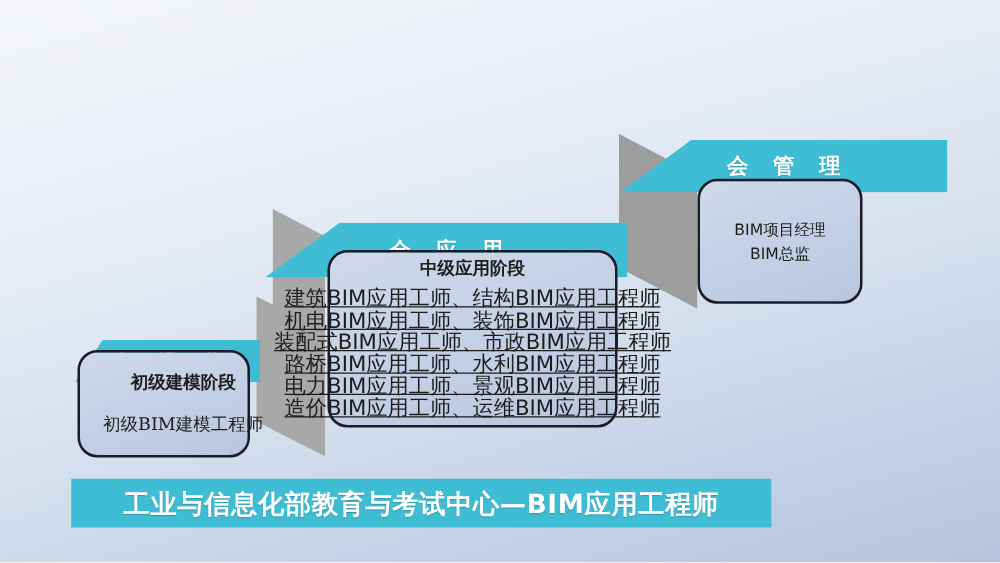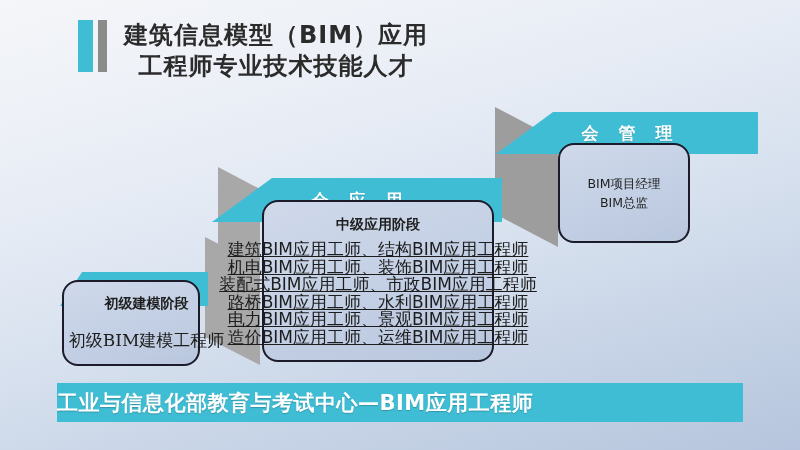--- a/index.html
+++ b/index.html
@@ -38,48 +38,40 @@
     position:absolute;border:2px solid #1b1b2a;border-radius:16px;
     background:linear-gradient(160deg,#cfd9ea 0%,#c3cfe4 55%,#b9c7de 100%);
     box-sizing:border-box;display:flex;flex-direction:column;
     align-items:center;justify-content:center;
   }
   .box-title{
     font-weight:bold;color:#1d1d1d;text-align:center;white-space:nowrap;
   }
   .box-line{color:#1d1d1d;text-align:center;white-space:nowrap;}
   #box-basic .box-title{font-size:14px;margin-bottom:16px;}
-  #box-basic .box-line{font-size:17px;font-family:"DejaVu Serif","Liberation Serif",serif;}
+  #box-basic .box-line{font-size:14px;font-family:"DejaVu Serif","Liberation Serif",serif;}
   #box-mid .box-title{font-size:14px;margin-bottom:7px;}
   #box-mid .box-line{font-size:17px;line-height:17.5px;text-decoration:underline;}
   #box-adv .box-title{font-size:14px;margin-bottom:15px;}
   #box-adv .box-line{font-size:12.5px;line-height:19px;}
   
   #banner{
-    position:absolute;left:57px;top:383px;width:686px;height:39px;
-    background:#3fbdd4;display:flex;align-items:center;justify-content:flex-start;
+    position:absolute;left:57px;top:383px;width:560px;height:39px;
+    background:#3fbdd4;display:flex;align-items:center;justify-content:center;
   }
   #banner-text{
     color:#ffffff;font-weight:bold;font-size:21px;letter-spacing:.5px;
     white-space:nowrap;text-shadow:0 1px 1px rgba(0,0,0,.2);
   }
 </style>
 </head>
 <body>
 
 <div id="stage">
 
-  <div id="title-block">
-    <span class="title-bar cyan"></span>
-    <span class="title-bar gray"></span>
-    <div id="title-text">
-      <div>建筑信息模型（BIM）应用</div>
-      <div>工程师专业技术技能人才</div>
-    </div>
-  </div>
 
   <div class="riser" style="left:205px;top:237px;width:55px;height:128px;
               clip-path:polygon(0 0, 55px 28px, 55px 128px, 0 100px);"></div>
 
   <div class="riser dark" style="left:495px;top:107px;width:63px;height:140px;
               clip-path:polygon(0 0, 63px 33px, 63px 140px, 0 107px);"></div>
 
   <div class="riser" style="left:218px;top:167px;width:42px;height:110px;
               clip-path:polygon(0 0, 42px 22px, 42px 110px, 0 88px);"></div>
 
@@ -96,21 +88,21 @@
   <div class="tread" style="left:496px;top:68px;width:262px;height:42px;
               clip-path:polygon(57px 0, 262px 0, 262px 42px, 0 42px);">
     <div class="lbl">会 管 理</div>
   </div>
 
   <div class="info-box" id="box-basic" style="left:62px;top:280px;width:138px;height:86px;padding-left:31px;">
     <div class="box-title">初级建模阶段</div>
     <div class="box-line">初级BIM建模工程师</div>
   </div>
 
-  <div class="info-box" id="box-mid" style="left:262px;top:200px;width:232px;height:162px;">
+  <div class="info-box" id="box-mid" style="left:262px;top:200px;width:232px;height:142px;">
     <div class="box-title">中级应用阶段</div>
     <div class="box-line">建筑BIM应用工师、结构BIM应用工程师</div>
     <div class="box-line">机电BIM应用工师、装饰BIM应用工程师</div>
     <div class="box-line">装配式BIM应用工师、市政BIM应用工程师</div>
     <div class="box-line">路桥BIM应用工师、水利BIM应用工程师</div>
     <div class="box-line">电力BIM应用工师、景观BIM应用工程师</div>
     <div class="box-line">造价BIM应用工师、运维BIM应用工程师</div>
   </div>
 
   <div class="info-box" id="box-adv" style="left:558px;top:143px;width:132px;height:100px;">

